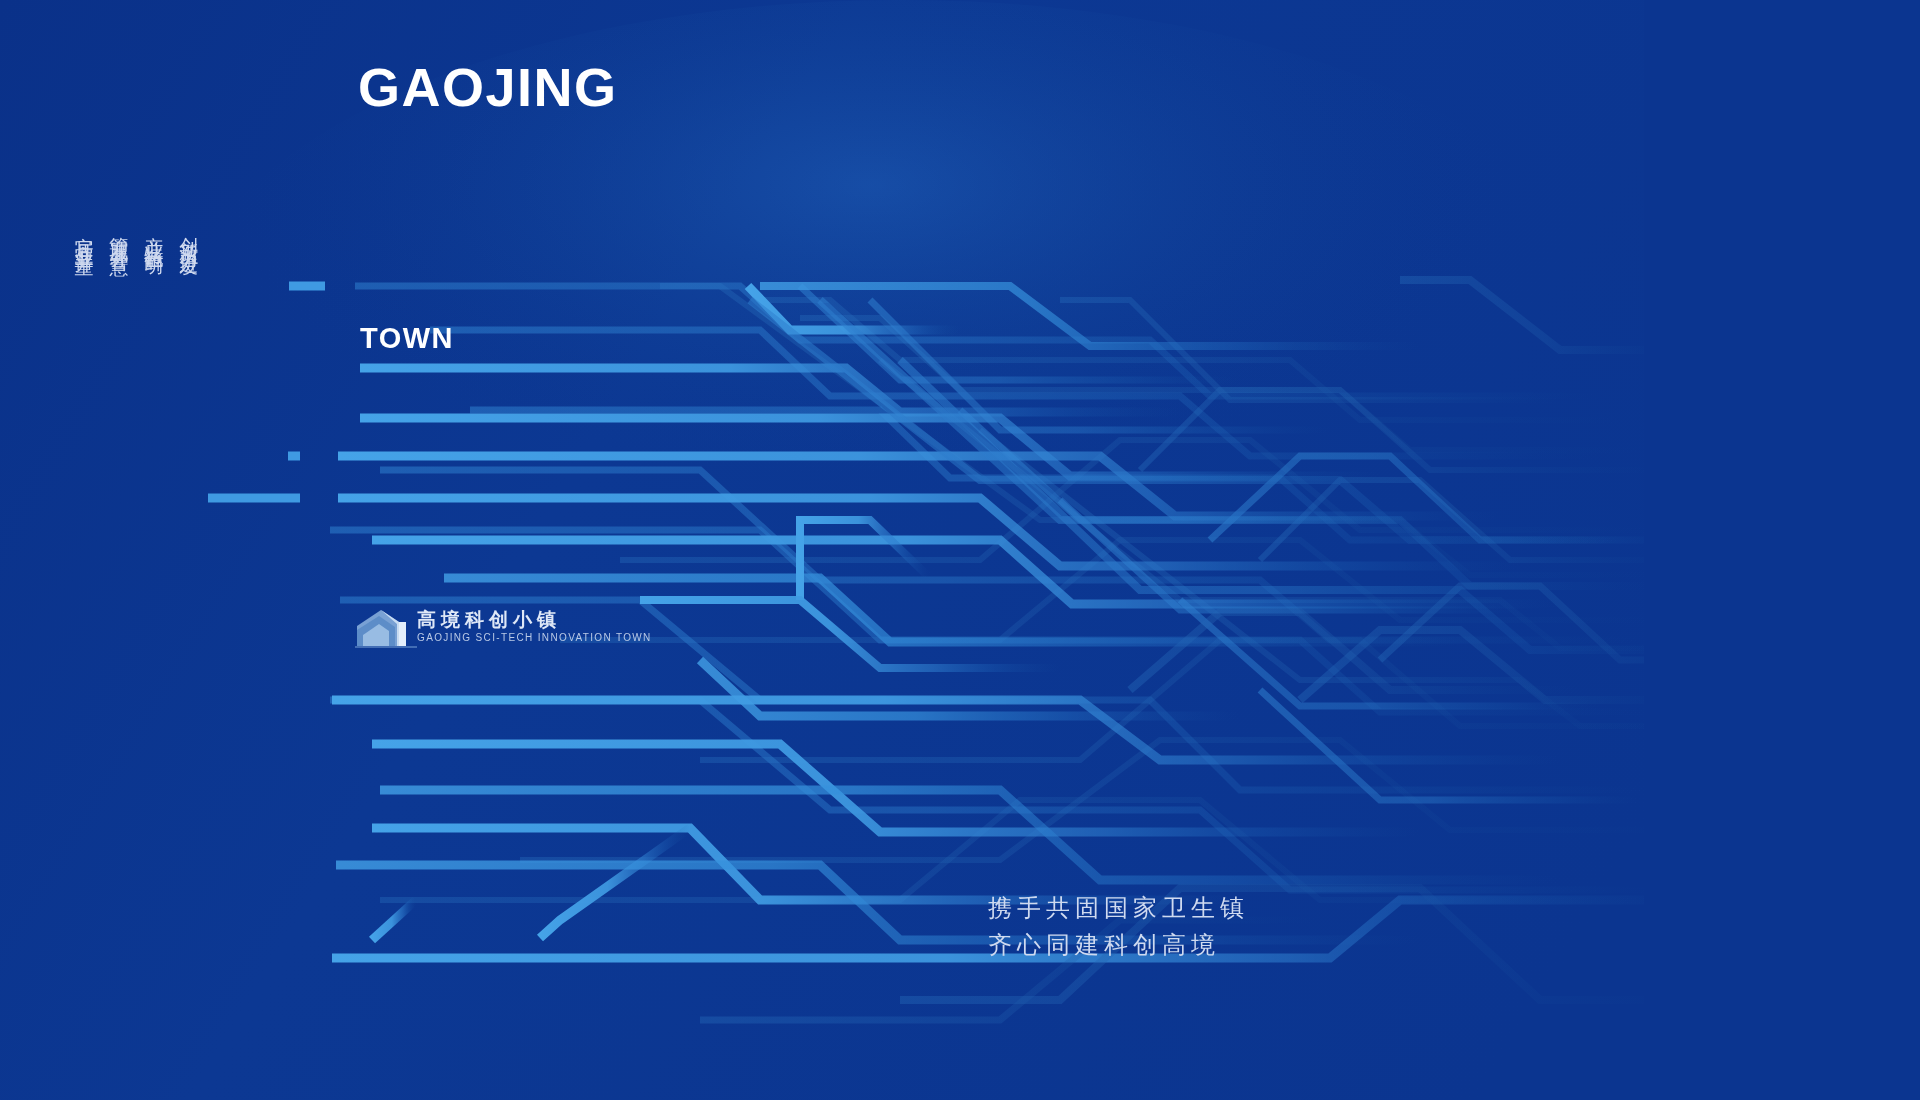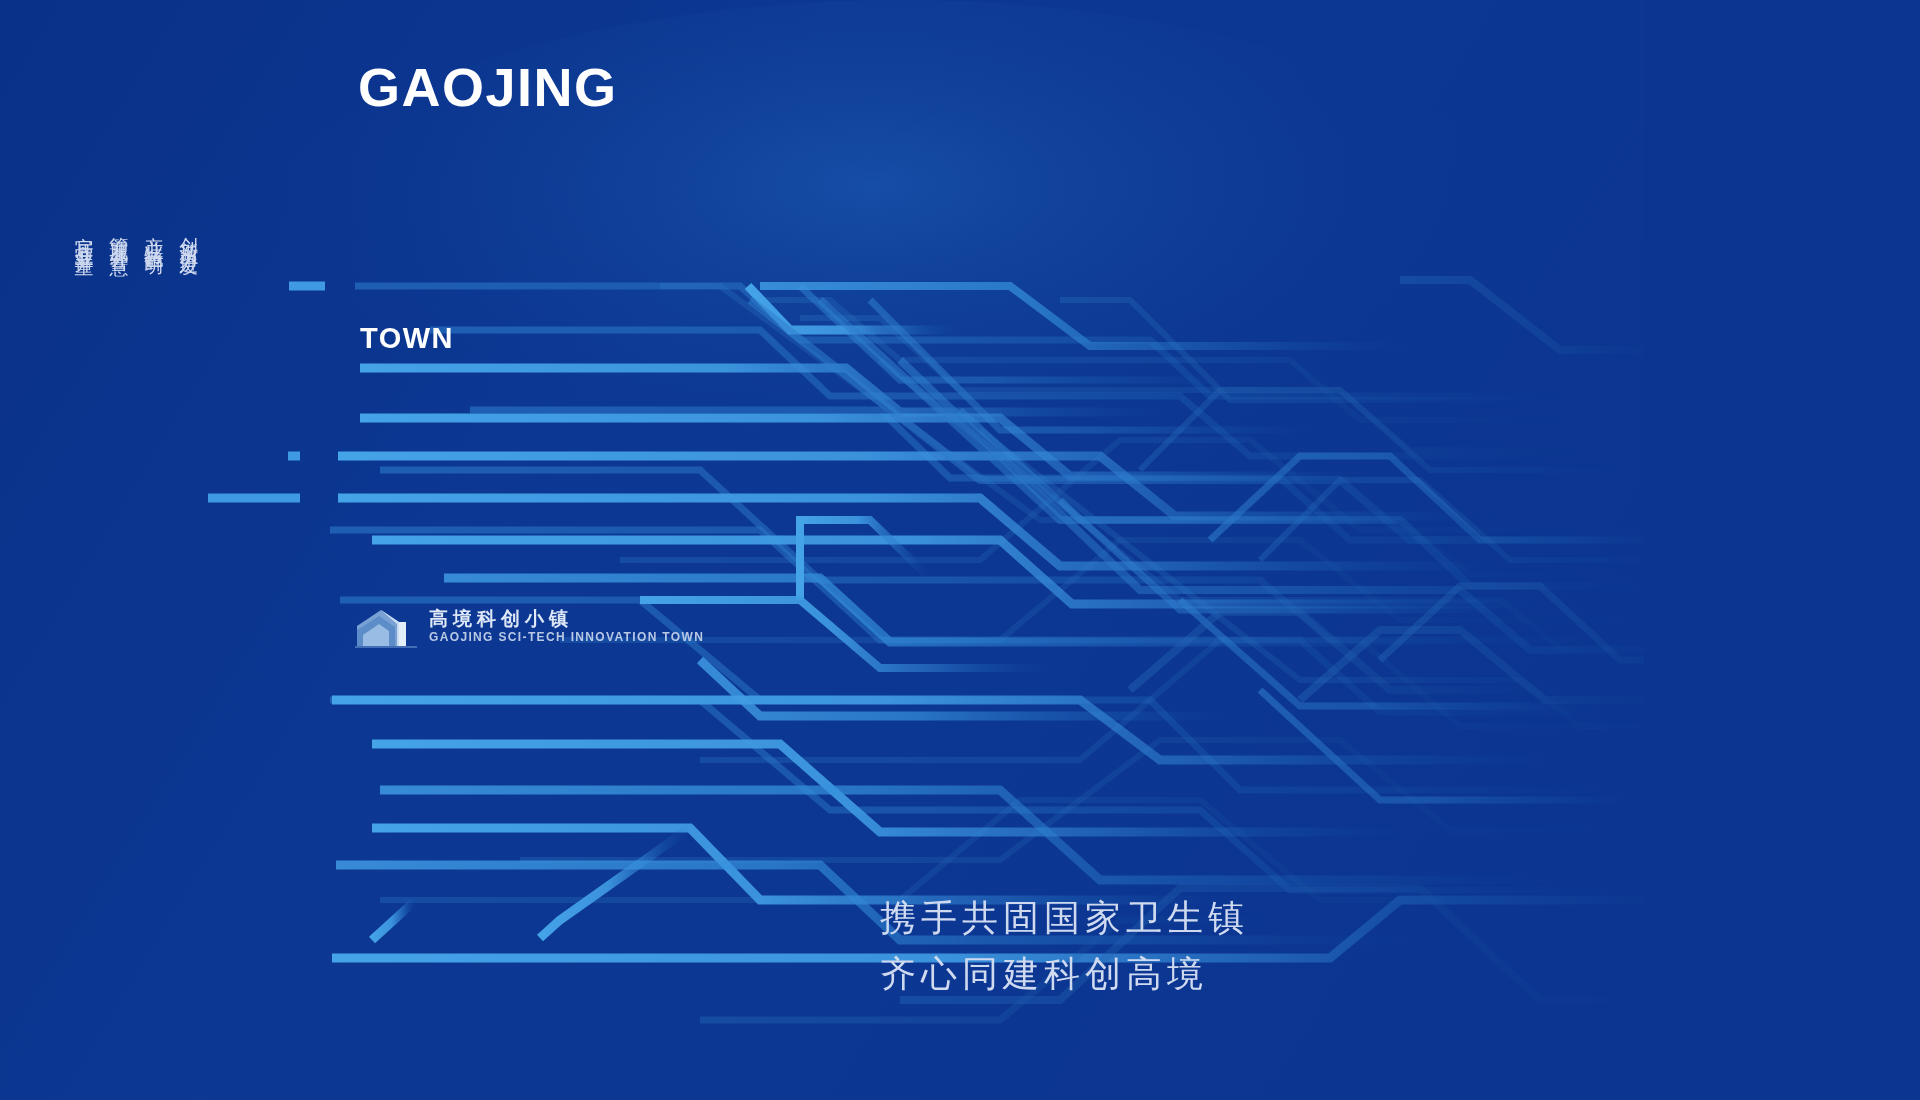--- a/index.html
+++ b/index.html
@@ -53,42 +53,41 @@
     font-weight:bold;
     font-size:29px;
     letter-spacing:1.5px;
   }
 
   
   .logo{
     position:absolute;
     left:355px; top:604px;
     z-index:8;
-    display:flex;align-items:center;gap:12px;
+    display:flex;align-items:center;
   }
   .logo-mark{width:62px;height:44px;flex:0 0 auto;display:block;}
   .logo-txt{display:flex;flex-direction:column;justify-content:center;}
   .logo-cn{
     font-size:19px;color:#dfe8f7;letter-spacing:5px;line-height:1.1;
     font-family:"DejaVu Sans","Liberation Sans",sans-serif;font-weight:bold;
     white-space:nowrap;
   }
   .logo-en{
-    font-size:12px;color:#b9c9e6;letter-spacing:1.35px;margin-top:2px;
-    white-space:nowrap;
-    font-weight:bold;
+    font-size:10px;color:#b9c9e6;letter-spacing:1.35px;margin-top:2px;
+    white-space:nowrap;
   }
 
   
   .bslogan{
     position:absolute;
     right:395px; top:890px;
     z-index:8;
     color:#cfdaf0;
-    font-size:36px;
+    font-size:24px;
     letter-spacing:5px;
     line-height:1.55;
     text-align:left;
     font-weight:300;
     font-family:"DejaVu Sans","Liberation Sans",sans-serif;
     white-space:nowrap;
   }
   .bslogan span{display:block;}
 </style>
 </head>

